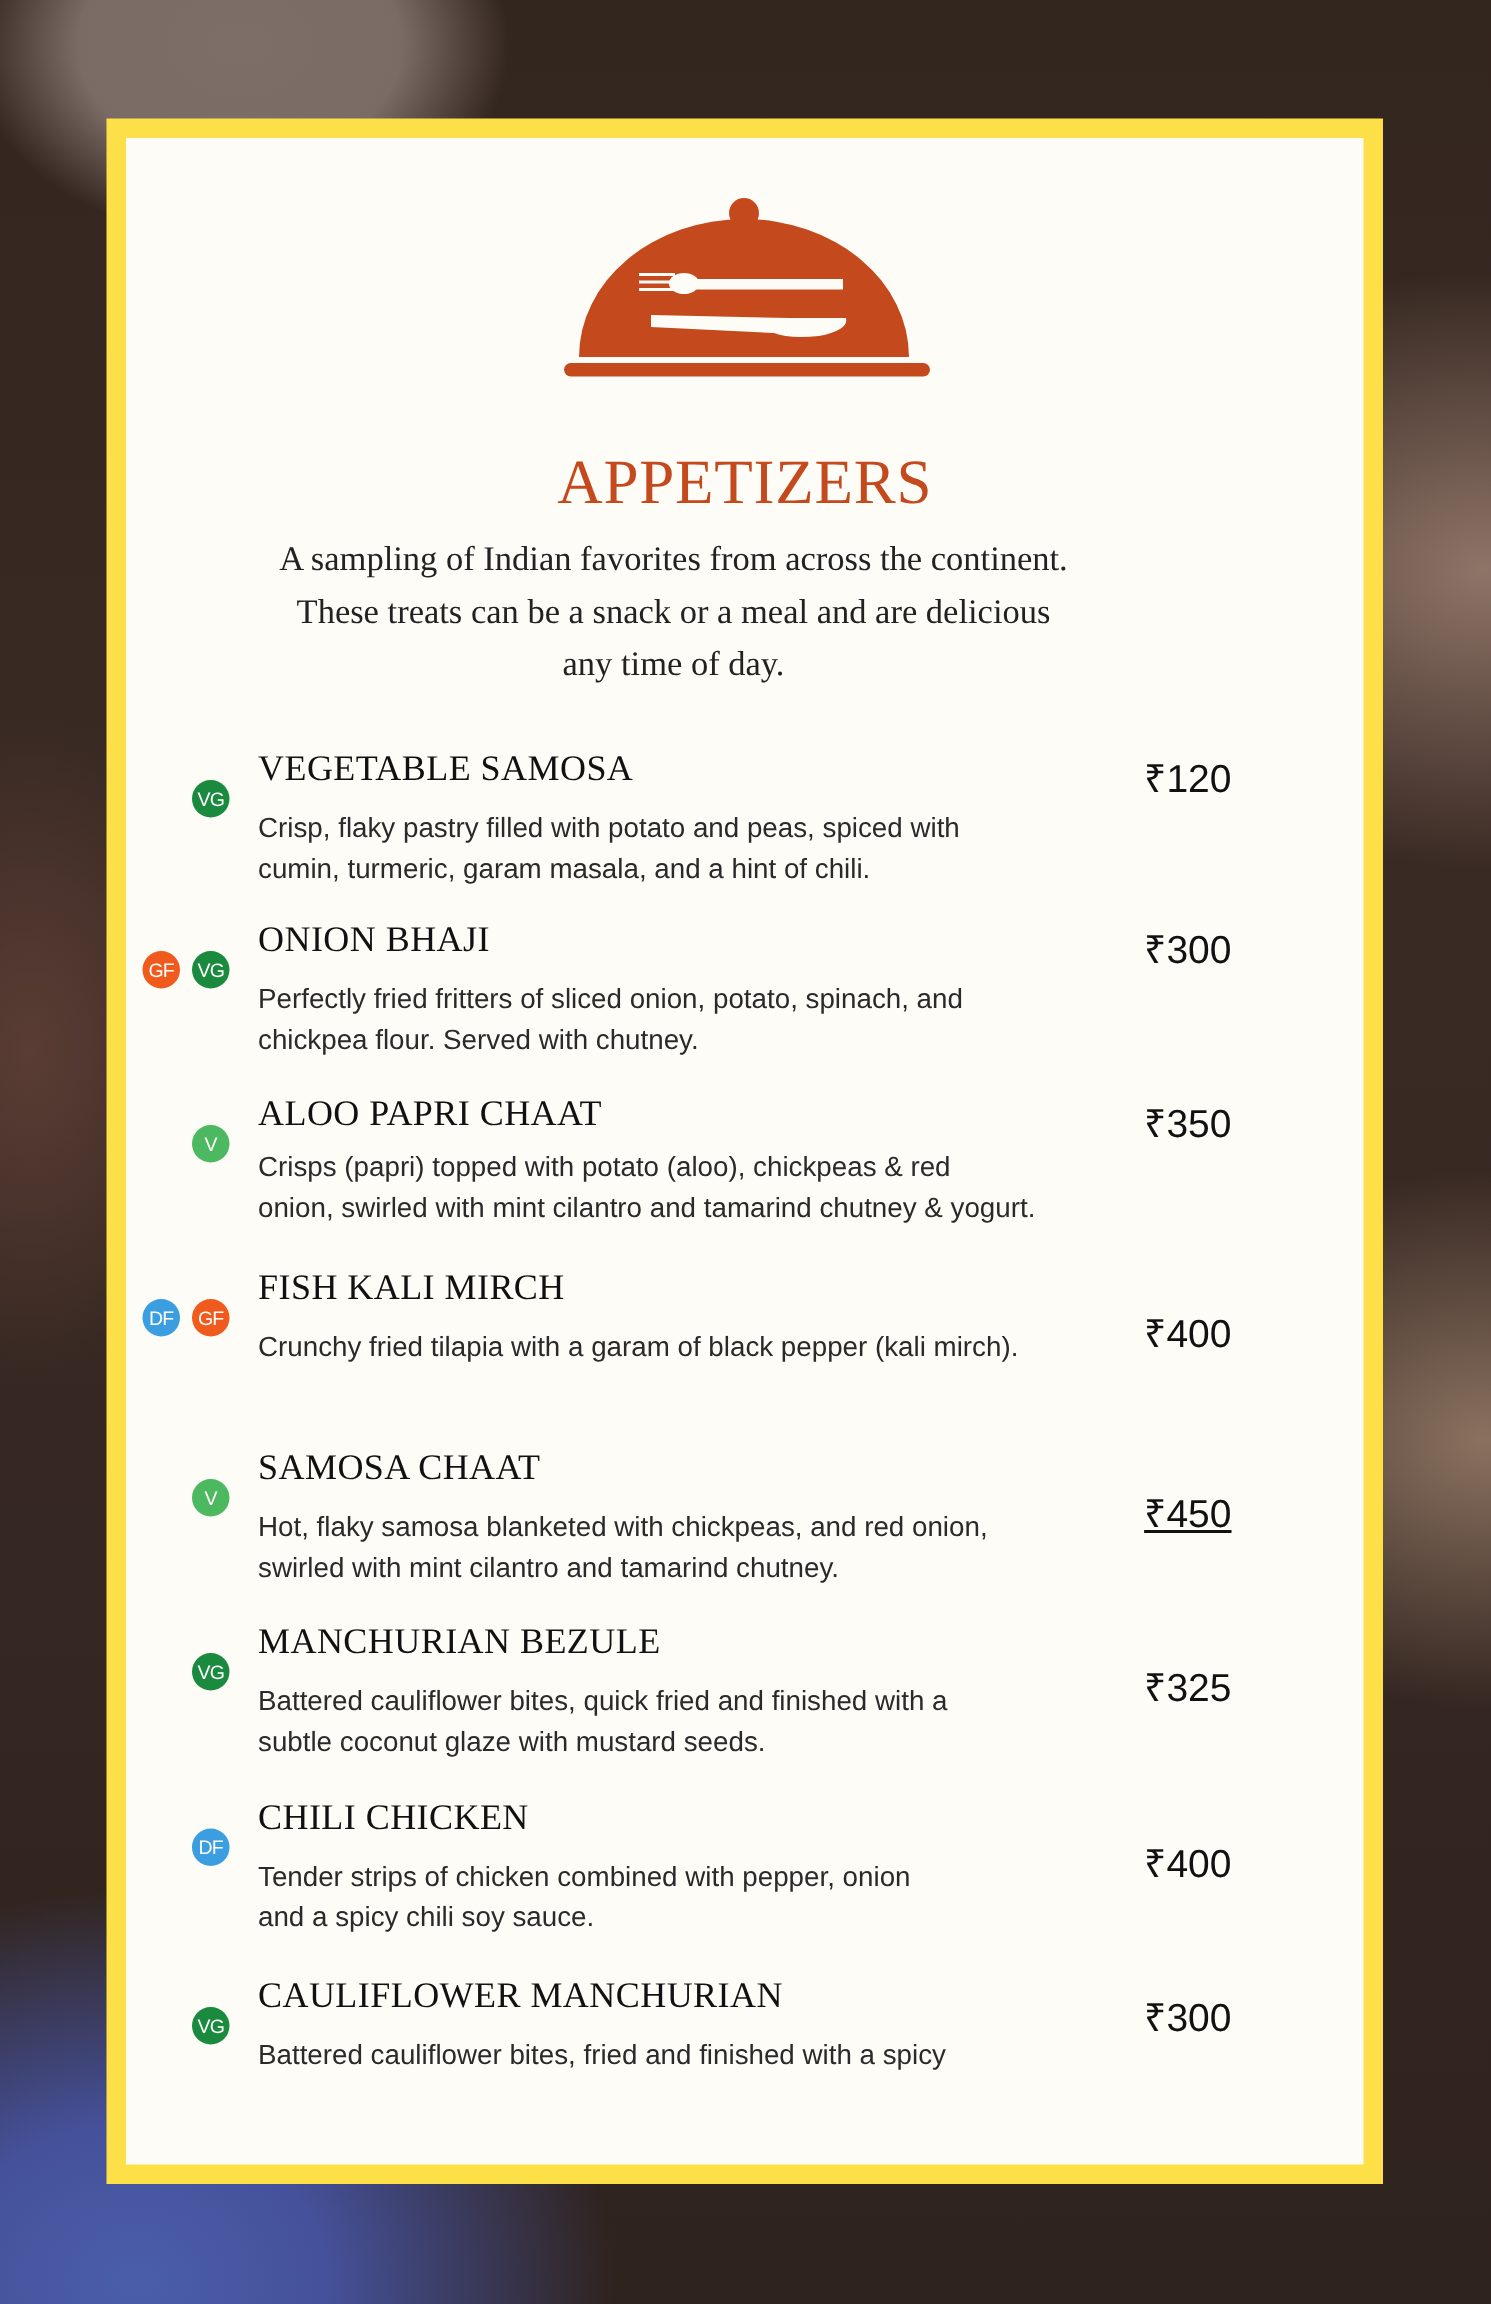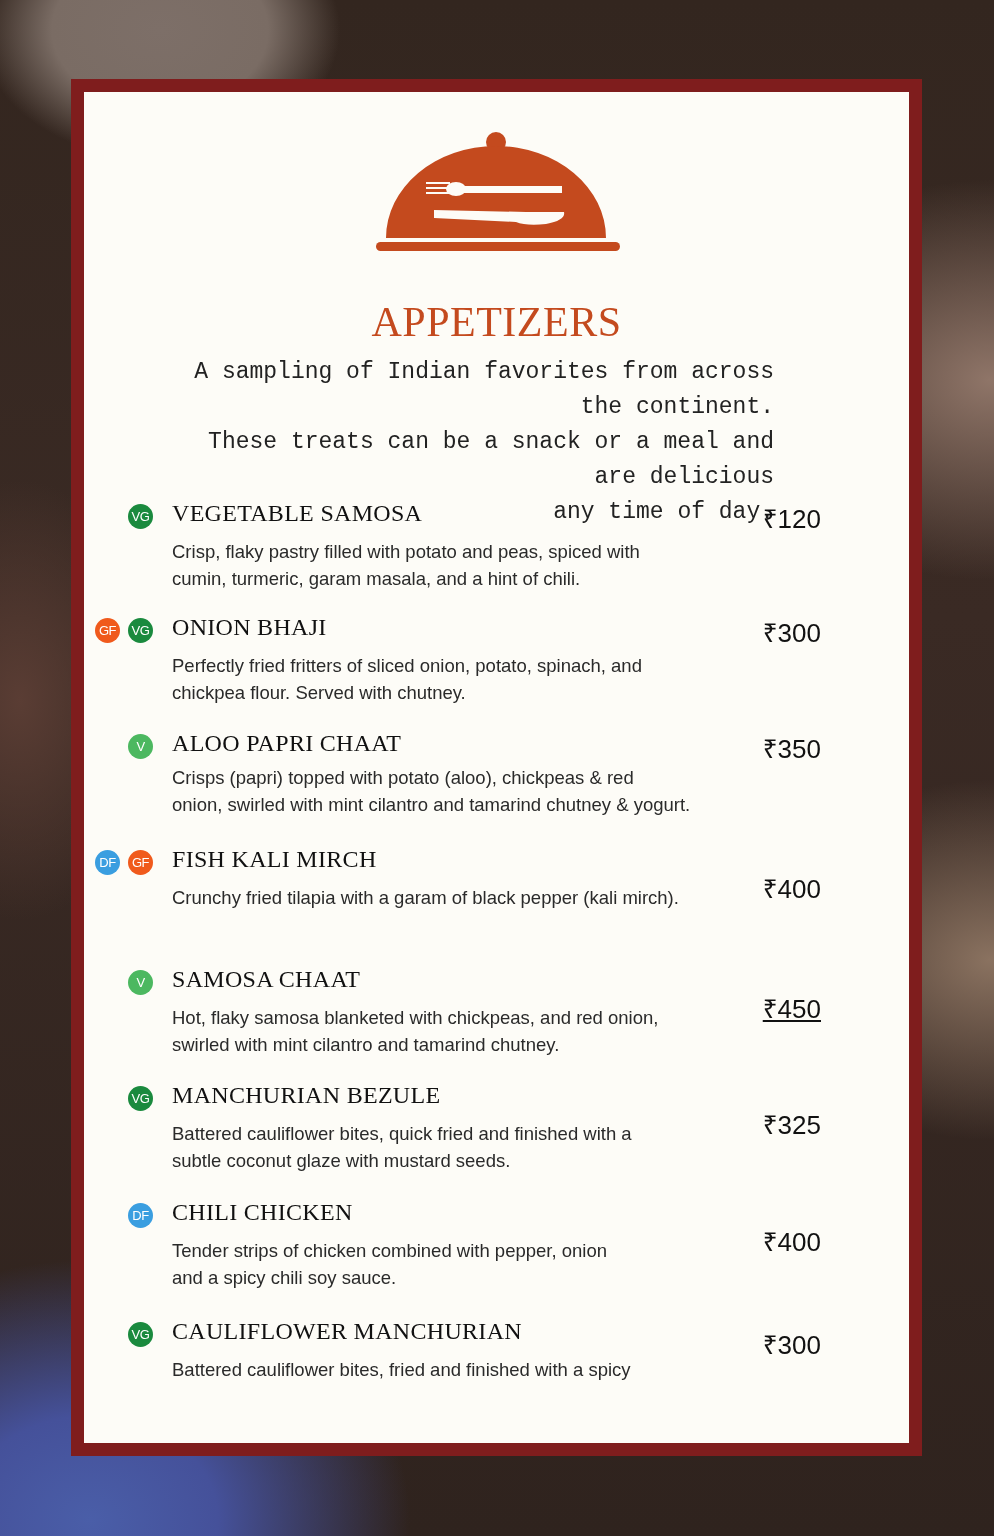--- a/index.html
+++ b/index.html
@@ -9,41 +9,42 @@
         radial-gradient(ellipse 180px 130px at 160px 30px, #7d6f68 0%, #7a6c64 60%, rgba(122,108,100,0) 100%),
         radial-gradient(ellipse 260px 200px at 990px 380px, #8f7568 0%, rgba(143,117,104,0) 100%),
         radial-gradient(ellipse 230px 180px at 990px 960px, #8a7260 0%, rgba(138,114,96,0) 100%),
         radial-gradient(ellipse 320px 260px at 90px 1520px, #4a5ea8 0%, #45519a 40%, rgba(69,81,154,0) 100%),
         radial-gradient(ellipse 140px 220px at 20px 700px, #5a3d34 0%, rgba(90,61,52,0) 100%),
         linear-gradient(180deg, #33261f 0%, #3a2a24 40%, #2f231e 100%);
       font-family: "Liberation Sans", sans-serif;
     }
     .frame {
       position: absolute; left: 71px; top: 79px; width: 851px; height: 1377px;
-      background: #7f1d1d; box-sizing: border-box; padding: 13px;
+      background: #fde047; box-sizing: border-box; padding: 13px;
     }
     .panel {
       width: 100%; height: 100%; background: #fdfcf7; position: relative;
       box-sizing: border-box;
     }
     .cloche { position: absolute; left: 292px; top: 36px; width: 244px; height: 126px; }
     .title {
       position: absolute; left: 0; right: 0; top: 206px; text-align: center;
       font-family: "Liberation Serif", serif; font-size: 42px; color: #c44a1e; letter-spacing: 0.5px;
     }
     .intro {
-      position: absolute; left: 70px; width: 620px; top: 263px; text-align: right;
-      font-family: Liberation Mono, monospace; font-size: 23px; line-height: 35px; color: #222;
+      position: absolute; left: 55px; width: 620px; top: 263px; text-align: center;
+      font-family: Liberation Serif, serif; font-size: 23px; line-height: 35px; color: #222;
     }
     .item { position: absolute; left: 0; width: 100%; }
     .badges { position: absolute; top: 4px; right: 756px; display: flex; gap: 8px; flex-direction: row-reverse; }
     .badge {
       width: 25px; height: 25px; border-radius: 50%; color: #fff; font-size: 13px;
       display: flex; align-items: center; justify-content: center; letter-spacing: -0.5px;
       font-family: "Liberation Sans", sans-serif;
+      margin-top: 16px;
     }
     .name {
       position: absolute; left: 88px; top: 0; font-size: 24px; color: #111; letter-spacing: 0.3px;
       white-space: nowrap;
       font-family: Liberation Serif, serif;
     }
     .desc {
       position: absolute; left: 88px; top: 38px; font-size: 18.5px; line-height: 27px; color: #2a2a2a;
       white-space: nowrap;
     }

